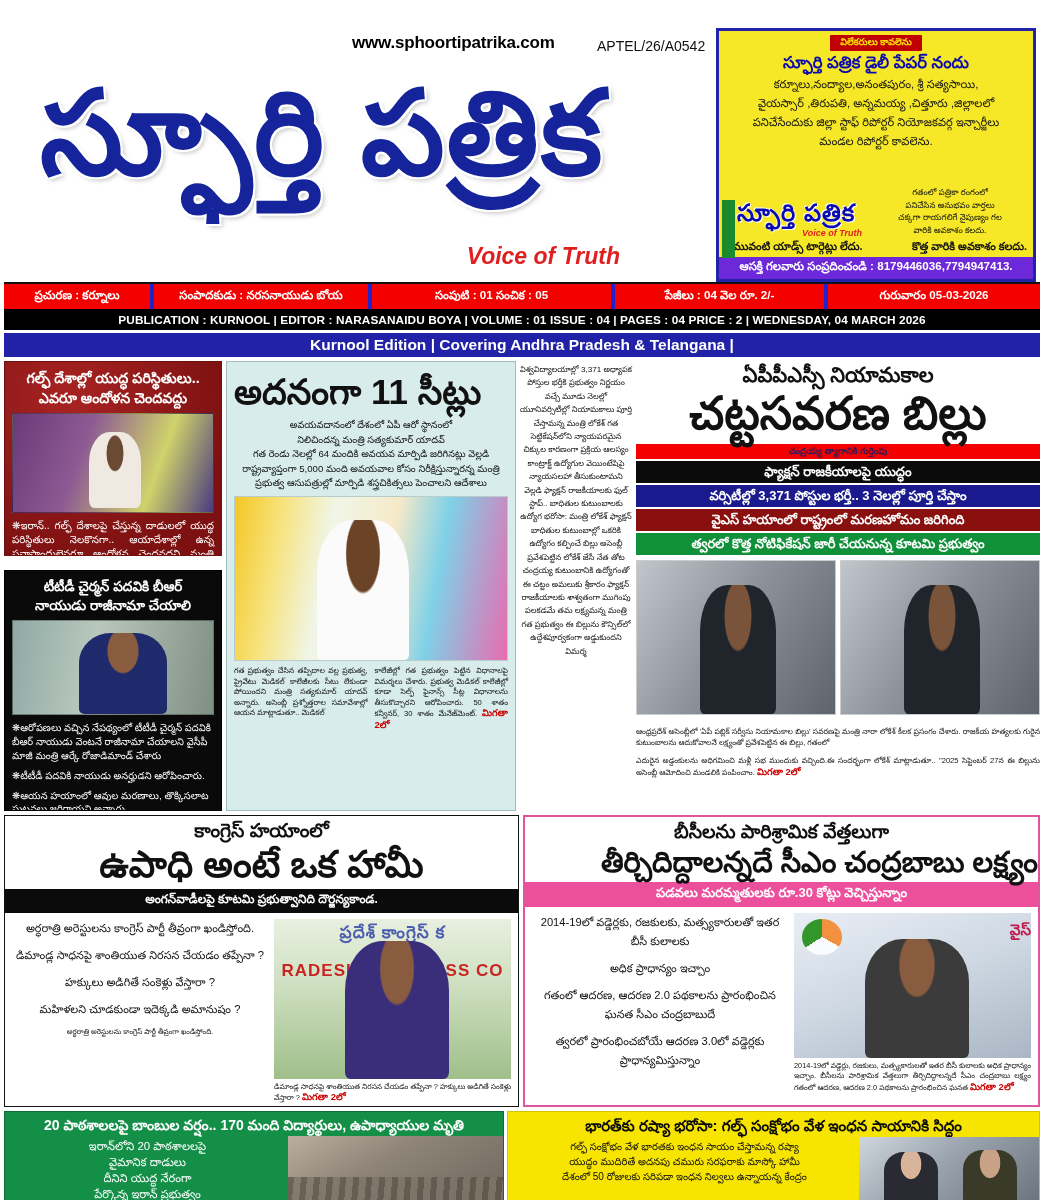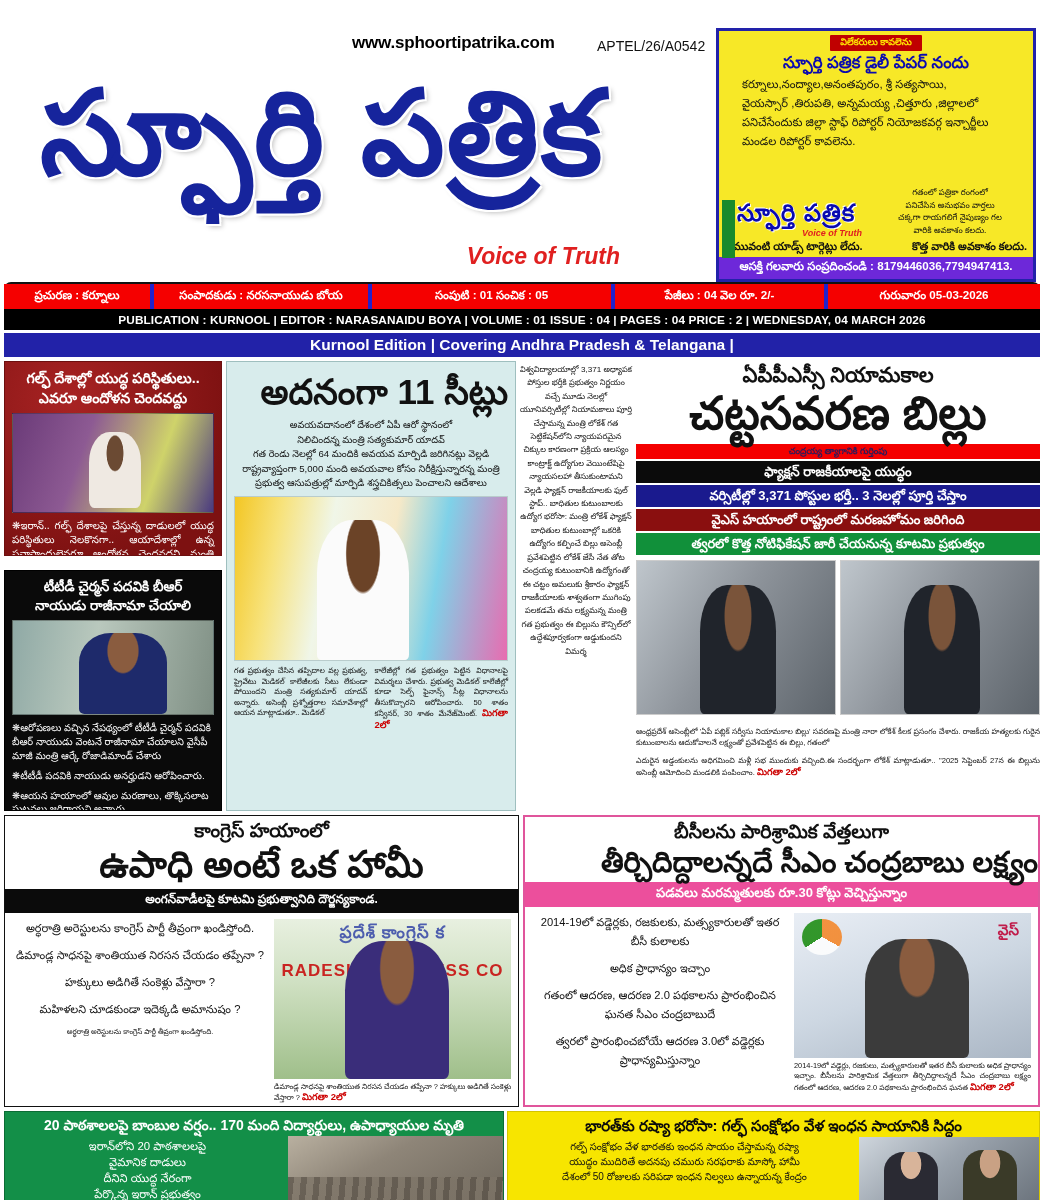--- a/index.html
+++ b/index.html
@@ -43,42 +43,41 @@
     display:flex; flex-direction:column; overflow:hidden;
   }
   .ad-top-red {
     margin:4px auto 1px auto; background:#c00000; color:#ffe400;
     font-size:9.5px; font-weight:bold; padding:1px 10px; border-radius:1px;
   }
   .ad-head {
     text-align:center; color:#0a0ab0; font-weight:bold; font-size:16.5px;
     line-height:21px; padding:0 4px 2px 4px;
   }
-  .ad-body { color:#111; font-size:11.4px; line-height:17px; padding:1px 23px; }
+  .ad-body { text-align:center; color:#111; font-size:11.4px; line-height:17px; padding:1px 23px; }
   .ad-lower { display:flex; align-items:flex-end; margin-top:2px; padding:0 3px; flex:1; }
   .ad-logobox { width:148px; position:relative; }
   .ad-greenbar { position:absolute; left:0; top:2px; width:13px; height:58px; background:#1a8a2c; }
   .ad-logo-tel {
     color:#0a0ab0; font-weight:bold; font-size:24px; line-height:30px; letter-spacing:1px;
     padding-left:15px; white-space:nowrap;
     text-shadow:1px 1px 0 #fff,-1px -1px 0 #fff;
   }
   .ad-logo-sub { color:#e02020; font-size:9px; font-weight:bold; font-style:italic; text-align:right; padding-right:8px;}
   .ad-smalltext { flex:1; font-size:8.4px; line-height:12.4px; color:#111; text-align:center; padding-bottom:2px;}
   .ad-row2 { display:flex; justify-content:space-between; font-size:11px; font-weight:bold; color:#111; padding:2px 6px 0 6px;}
   .ad-phone {
     background:#6d28d9; color:#ffffff; font-size:11.6px; font-weight:bold;
     text-align:center; padding:2px 0 3px 0; margin-top:2px;
   }
 
   
   .infobar {
     display:flex; height:27px; background:#2222cc; border-top:2px solid #111;
     margin:0 4px;
-    border-radius:7px;
   }
   .infobar .cell {
     background:#f50000; color:#ffffff; font-size:11.6px; font-weight:bold;
     display:flex; align-items:center; justify-content:center; text-align:center;
     margin-right:4px; padding:0 4px; white-space:nowrap;
   }
   .infobar .cell:last-child { margin-right:0; }
   .c1 { width:146px; } .c2 { width:214px; } .c3 { flex:1.15; } .c4 { flex:1; } .c5 { width:212px; }
 
   .engbar {
@@ -127,21 +126,21 @@
   }
   .bb-p { font-size:9.8px; line-height:13.8px; margin-top:6px; }
 
   
   .col-center { width:290px; }
   .mint {
     background:#d8ecec; border:1px solid #9fbfbf; height:450px;
     padding:6px 7px 4px 7px; overflow:hidden;
   }
   .mint .kicker { text-align:center; font-size:19px; font-weight:bold; color:#111; line-height:25px;}
-  .mint .bighead { text-align:right; font-size:35px; font-weight:bold; color:#111; line-height:44px; margin:2px 0 4px 0;}
+  .mint .bighead { text-align:left; font-size:35px; font-weight:bold; color:#111; line-height:44px; margin:2px 0 4px 0;}
   .mint .deck { text-align:center; font-size:9.6px; line-height:14.6px; color:#111; }
   .ph-minister { height:165px; margin-top:5px; position:relative; overflow:hidden; border:1px solid #b9cccc;
     background:linear-gradient(100deg,#f3c623 0%,#f7e27a 16%,#f0f6e8 34%,#f6e9c8 55%,#7fd1e8 72%,#e86cb0 100%);}
   .ph-minister:after{
     content:""; position:absolute; left:30%; top:14%; width:34%; height:86%;
     background:radial-gradient(ellipse at 50% 24%, #6b4327 0 25%, #fbfbfb 27% 100%);
     border-radius:38% 38% 4% 4%;
   }
   .twocol-caption { display:flex; gap:7px; margin-top:5px; }
   .twocol-caption > div { flex:1; font-size:7.6px; line-height:10.6px; text-align:justify; color:#111; }
@@ -187,21 +186,21 @@
     font-weight:bold; color:#2d3fa5; opacity:.82; letter-spacing:1px; }
   .congress-band2 { position:absolute; left:0; top:42px; width:100%; text-align:center; font-size:17px;
     font-weight:bold; color:#c81010; opacity:.9; letter-spacing:1px; }
   .ph-cap { font-size:7.4px; line-height:10.4px; color:#111; padding-top:3px; text-align:justify;}
   .tiny-note { font-size:7.2px; line-height:10px; color:#111; text-align:center; padding:0 8px; }
   .ph-bc { background:linear-gradient(160deg,#e9eef5 0%,#cdd7e2 50%,#aab6c4 100%); height:145px; position:relative;}
   .ph-bc:after{ content:""; position:absolute; left:30%; top:18%; width:44%; height:82%;
     background:radial-gradient(ellipse at 50% 22%, #8a5c3f 0 23%, #3b3b3b 25% 100%); border-radius:36% 36% 5% 5%;}
   .bc-flag { position:absolute; left:8px; top:6px; width:40px; height:36px; border-radius:50%;
     background:conic-gradient(#f58220 0 33%, #ffffff 0 66%, #138808 0); opacity:.85; }
-  .bc-logo { position:absolute; right:12px; top:8px; font-size:15px; font-weight:bold; color:#c01b4a; }
+  .bc-logo { position:absolute; right:0; top:8px; font-size:15px; font-weight:bold; color:#c01b4a; }
 
   
   .row3 { display:flex; gap:3px; margin-top:4px; height:95px; }
   .strip-green { width:500px; background:#138f48; color:#fff; position:relative; overflow:hidden; border:1px solid #0b6c35;}
   .strip-green h3 { text-align:center; font-size:14px; font-weight:bold; padding:4px 4px 2px 4px; line-height:18px;}
   .sg-body { display:flex; }
   .sg-text { flex:1; text-align:center; font-size:11.4px; line-height:16px; padding:2px 2px 0 4px;}
   .sg-photo { width:215px; height:70px; background:linear-gradient(150deg,#b9b0a0 0%,#8e8578 40%,#6e675c 100%); position:relative; overflow:hidden;}
   .sg-photo:after{ content:""; position:absolute; left:0; bottom:0; width:100%; height:42%;
     background:repeating-linear-gradient(95deg,#5a5248 0 6px,#7d7467 6px 13px); opacity:.75;}

